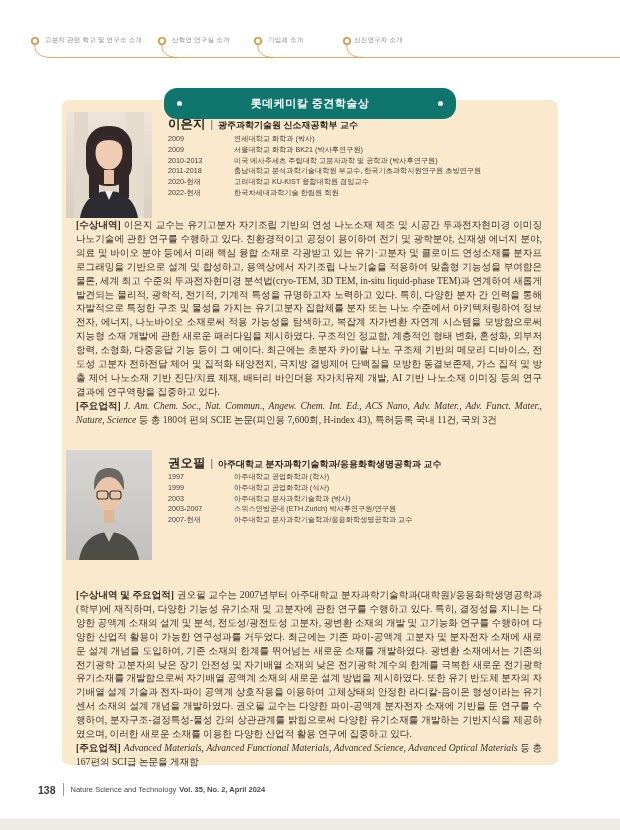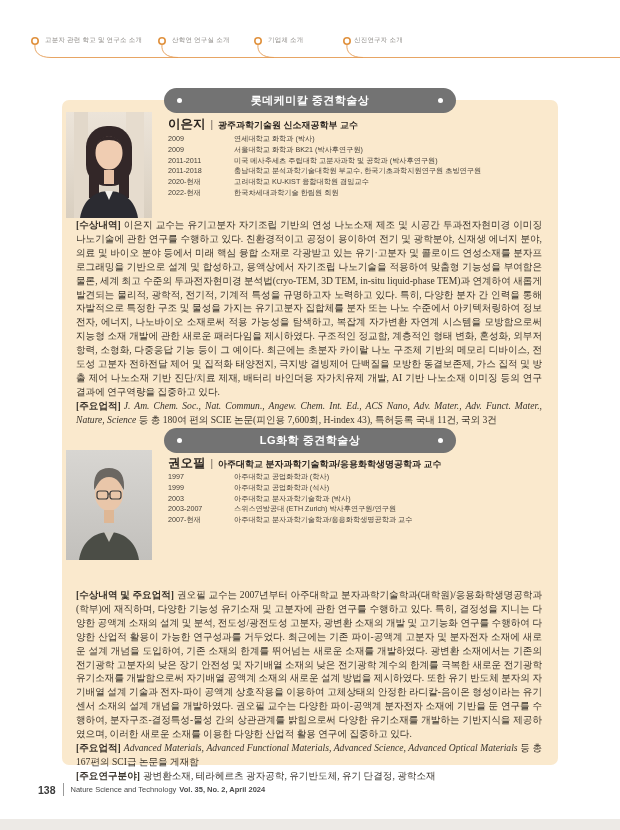--- a/index.html
+++ b/index.html
@@ -7,21 +7,21 @@
         font-family:"Liberation Sans","DejaVu Sans",sans-serif;}
 
   
   .nav-decor{position:absolute;left:0;top:0;}
   .nav-item{position:absolute;top:36px;font-size:6.5px;color:#8F8C88;letter-spacing:.2px;white-space:nowrap;}
 
   
   .panel{position:absolute;left:62px;top:100px;width:496px;height:665px;background:#FAE9CD;border-radius:7px;}
 
   
-  .pill{position:absolute;left:164px;width:292px;height:25px;background:#737373;border-radius:13px;
+  .pill{position:absolute;left:164px;width:292px;height:31px;background:#0f766e;border-radius:13px;
         display:flex;align-items:center;justify-content:center;}
   .pill-title{color:#ffffff;font-size:11px;font-weight:bold;letter-spacing:.5px;}
   .dot{position:absolute;top:50%;width:5px;height:5px;margin-top:-2.5px;background:#fff;border-radius:50%;}
   .dot.l{left:13px}.dot.r{right:13px}
 
   
   .photo{position:absolute;left:66px;width:86px;overflow:hidden;}
   #photo1{top:112px;height:106px}
   #photo2{top:450px;height:110px}
 
@@ -107,36 +107,31 @@
 
   <div class="name-row" style="top:116px">
     <span class="rname">이은지</span>
     <span class="sep">|</span>
     <span class="affil">광주과학기술원 신소재공학부 교수</span>
   </div>
 
   <div class="career" style="top:134px">
     <div class="crow"><span class="cperiod">2009</span><span class="cdesc">연세대학교 화학과 (박사)</span></div>
     <div class="crow"><span class="cperiod">2009</span><span class="cdesc">서울대학교 화학과 BK21 (박사후연구원)</span></div>
-    <div class="crow"><span class="cperiod">2011-2011</span><span class="cdesc">미국 메사추세츠 주립대학 고분자과학 및 공학과 (박사후연구원)</span></div>
+    <div class="crow"><span class="cperiod">2010-2013</span><span class="cdesc">미국 메사추세츠 주립대학 고분자과학 및 공학과 (박사후연구원)</span></div>
     <div class="crow"><span class="cperiod">2011-2018</span><span class="cdesc">충남대학교 분석과학기술대학원 부교수, 한국기초과학지원연구원 초빙연구원</span></div>
     <div class="crow"><span class="cperiod">2020-현재</span><span class="cdesc">고려대학교 KU-KIST 융합대학원 겸임교수</span></div>
     <div class="crow"><span class="cperiod">2022-현재</span><span class="cdesc">한국차세대과학기술 한림원 회원</span></div>
   </div>
 
   <div class="body-text" style="top:218px">
     <p><b>[수상내역]</b><span>이은지 교수는 유기고분자 자기조립 기반의 연성 나노소재 제조 및 시공간 투과전자현미경 이미징 나노기술에 관한 연구를 수행하고 있다. 친환경적이고 공정이 용이하여 전기 및 광학분야, 신재생 에너지 분야, 의료 및 바이오 분야 등에서 미래 핵심 융합 소재로 각광받고 있는 유기·고분자 및 콜로이드 연성소재를 분자프로그래밍을 기반으로 설계 및 합성하고, 용액상에서 자기조립 나노기술을 적용하여 맞춤형 기능성을 부여함은 물론, 세계 최고 수준의 투과전자현미경 분석법(cryo-TEM, 3D TEM, in-situ liquid-phase TEM)과 연계하여 새롭게 발견되는 물리적, 광학적, 전기적, 기계적 특성을 규명하고자 노력하고 있다. 특히, 다양한 분자 간 인력을 통해 자발적으로 특정한 구조 및 물성을 가지는 유기고분자 집합체를 분자 또는 나노 수준에서 아키텍처링하여 정보 전자, 에너지, 나노바이오 소재로써 적용 가능성을 탐색하고, 복잡계 자가변환 자연계 시스템을 모방함으로써 지능형 소재 개발에 관한 새로운 패러다임을 제시하였다. 구조적인 정교함, 계층적인 형태 변화, 혼성화, 외부저항력, 소형화, 다중응답 기능 등이 그 예이다. 최근에는 초분자 카이랄 나노 구조체 기반의 메모리 디바이스, 전도성 고분자 전하전달 제어 및 집적화 태양전지, 극지방 결빙제어 단백질을 모방한 동결보존제, 가스 집적 및 방출 제어 나노소재 기반 진단/치료 제재, 배터리 바인더용 자가치유제 개발, AI 기반 나노소재 이미징 등의 연구결과에 연구역량을 집중하고 있다.</span></p>
     <p><b>[주요업적]</b><i>J. Am. Chem. Soc., Nat. Commun., Angew. Chem. Int. Ed., ACS Nano, Adv. Mater., Adv. Funct. Mater., Nature, Science</i><span> 등 총 180여 편의 SCIE 논문(피인용 7,600회, H-index 43), 특허등록 국내 11건, 국외 3건</span></p>
   </div>
 
-  <div class="pill" style="top:428px">
-    <span class="dot l"></span>
-    <span class="pill-title">LG화학 중견학술상</span>
-    <span class="dot r"></span>
-  </div>
 
   <div class="photo" id="photo2">
     <svg width="86" height="110" viewBox="0 0 86 110">
       <defs>
         <linearGradient id="bg2" x1="0" y1="0" x2="0" y2="1">
           <stop offset="0" stop-color="#D8D6D2"></stop>
             <stop offset="1" stop-color="#C2C0BC"></stop>
         </linearGradient>
       </defs>
       <rect width="86" height="110" fill="url(#bg2)"></rect>
@@ -161,21 +156,20 @@
     <div class="crow"><span class="cperiod">1997</span><span class="cdesc">아주대학교 공업화학과 (학사)</span></div>
     <div class="crow"><span class="cperiod">1999</span><span class="cdesc">아주대학교 공업화학과 (석사)</span></div>
     <div class="crow"><span class="cperiod">2003</span><span class="cdesc">아주대학교 분자과학기술학과 (박사)</span></div>
     <div class="crow"><span class="cperiod">2003-2007</span><span class="cdesc">스위스연방공대 (ETH Zurich) 박사후연구원/연구원</span></div>
     <div class="crow"><span class="cperiod">2007-현재</span><span class="cdesc">아주대학교 분자과학기술학과/응용화학생명공학과 교수</span></div>
   </div>
 
   <div class="body-text" style="top:588px">
     <p><b>[수상내역 및 주요업적]</b><span>권오필 교수는 2007년부터 아주대학교 분자과학기술학과(대학원)/응용화학생명공학과(학부)에 재직하며, 다양한 기능성 유기소재 및 고분자에 관한 연구를 수행하고 있다. 특히, 결정성을 지니는 다양한 공액계 소재의 설계 및 분석, 전도성/광전도성 고분자, 광변환 소재의 개발 및 고기능화 연구를 수행하여 다양한 산업적 활용이 가능한 연구성과를 거두었다. 최근에는 기존 파이-공액계 고분자 및 분자전자 소재에 새로운 설계 개념을 도입하여, 기존 소재의 한계를 뛰어넘는 새로운 소재를 개발하였다. 광변환 소재에서는 기존의 전기광학 고분자의 낮은 장기 안전성 및 자기배열 소재의 낮은 전기광학 계수의 한계를 극복한 새로운 전기광학 유기소재를 개발함으로써 자기배열 공액계 소재의 새로운 설계 방법을 제시하였다. 또한 유기 반도체 분자의 자기배열 설계 기술과 전자-파이 공액계 상호작용을 이용하여 고체상태의 안정한 라디칼-음이온 형성이라는 유기 센서 소재의 설계 개념을 개발하였다. 권오필 교수는 다양한 파이-공액계 분자전자 소재에 기반을 둔 연구를 수행하여, 분자구조-결정특성-물성 간의 상관관계를 밝힘으로써 다양한 유기소재를 개발하는 기반지식을 제공하였으며, 이러한 새로운 소재를 이용한 다양한 산업적 활용 연구에 집중하고 있다.</span></p>
     <p><b>[주요업적]</b><i>Advanced Materials, Advanced Functional Materials, Advanced Science, Advanced Optical Materials</i><span> 등 총 167편의 SCI급 논문을 게재함</span></p>
-    <p><b>[주요연구분야]</b><span>광변환소재, 테라헤르츠 광자공학, 유기반도체, 유기 단결정, 광학소재</span></p>
   </div>
 
   <div class="footer">
     <span class="pageno">138</span>
     <span class="fdiv"></span>
     <span class="fjournal">Nature Science and Technology</span>
     <span class="fissue">Vol. 35, No. 2, April 2024</span>
   </div>
 
   <div class="bottom-strip"></div>

